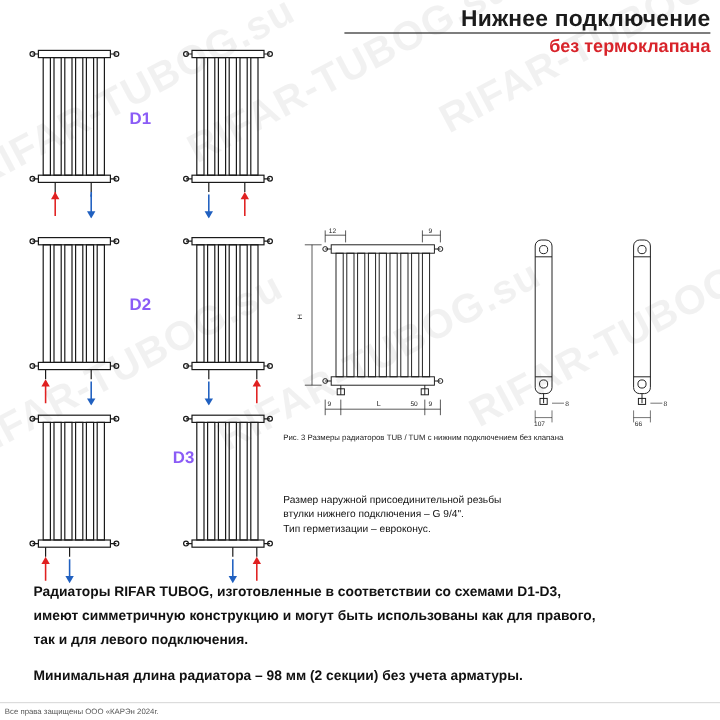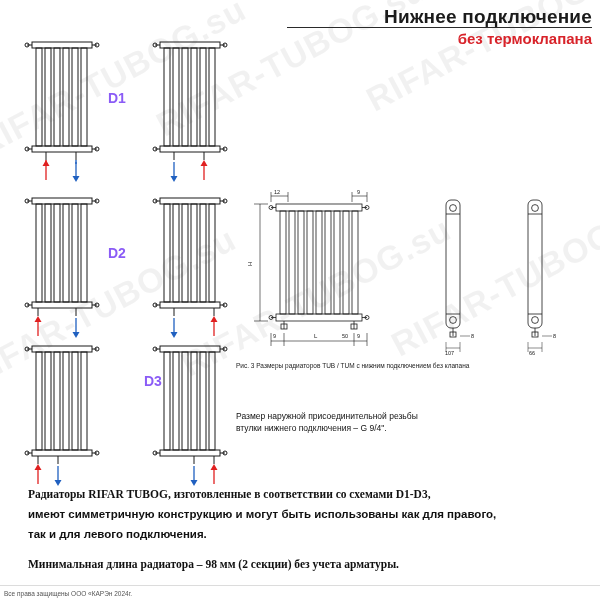--- a/index.html
+++ b/index.html
@@ -377,23 +377,24 @@
       </g>
       <text x="37" y="142" font-size="5.5" fill="#1a1a1a" font-family="Liberation Sans">8</text>
       <text x="13" y="159" font-size="5.5" fill="#1a1a1a" font-family="Liberation Sans">66</text>
     </svg>
   </div>
 
   <div class="cap" style="left:236px;top:362px;width:280px;">Рис. 3 Размеры радиаторов TUB / TUM с нижним подключением без клапана</div>
 
   <div class="note" style="left:236px;top:388px;width:280px;">Размер наружной присоединительной резьбы</div>
   <div class="note" style="left:236px;top:400px;width:280px;">втулки нижнего подключения – G 9/4".</div>
-
-  <div class="para" style="left:28px;top:484px;width:545px;font-family:Liberation Serif, serif;">Радиаторы RIFAR TUBOG, изготовленные в соответствии со схемами D1-D3,</div>
+  <div class="note" style="left:236px;top:412px;width:280px;">Тип герметизации – евроконус.</div>
+
+  <div class="para" style="left:28px;top:484px;width:545px;">Радиаторы RIFAR TUBOG, изготовленные в соответствии со схемами D1-D3,</div>
   <div class="para" style="left:28px;top:524px;width:545px;">так и для левого подключения.</div>
   <div class="para" style="left:28px;top:504px;width:545px;">имеют симметричную конструкцию и могут быть использованы как для правого,</div>
 
-  <div class="minlen" style="left:28px;top:558px;font-family:Liberation Serif, serif;">Минимальная длина радиатора – 98 мм (2 секции) без учета арматуры.</div>
+  <div class="minlen" style="left:28px;top:558px;">Минимальная длина радиатора – 98 мм (2 секции) без учета арматуры.</div>
 
   <div class="footer-rule"></div>
   <div class="footer">Все права защищены ООО «КАРЭн 2024г.</div>
 
 </div>
 
 </body></html>

